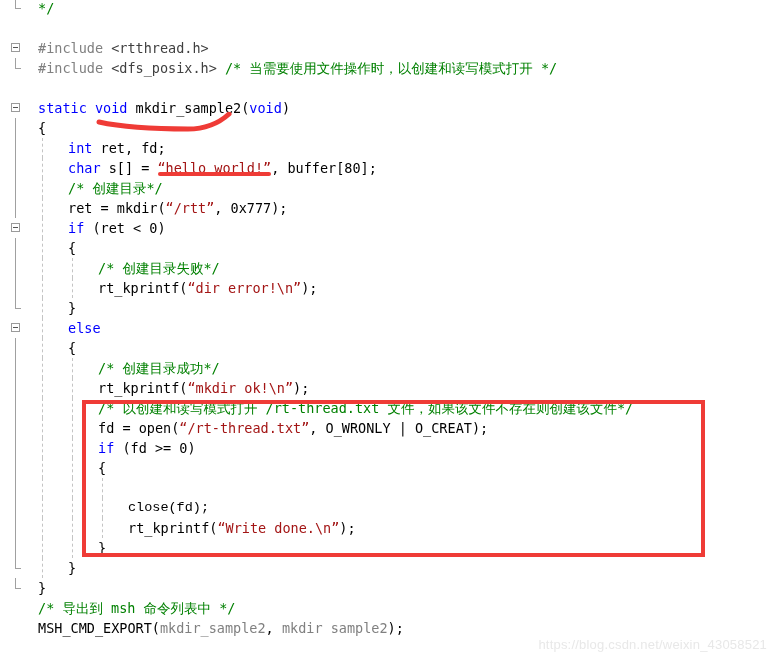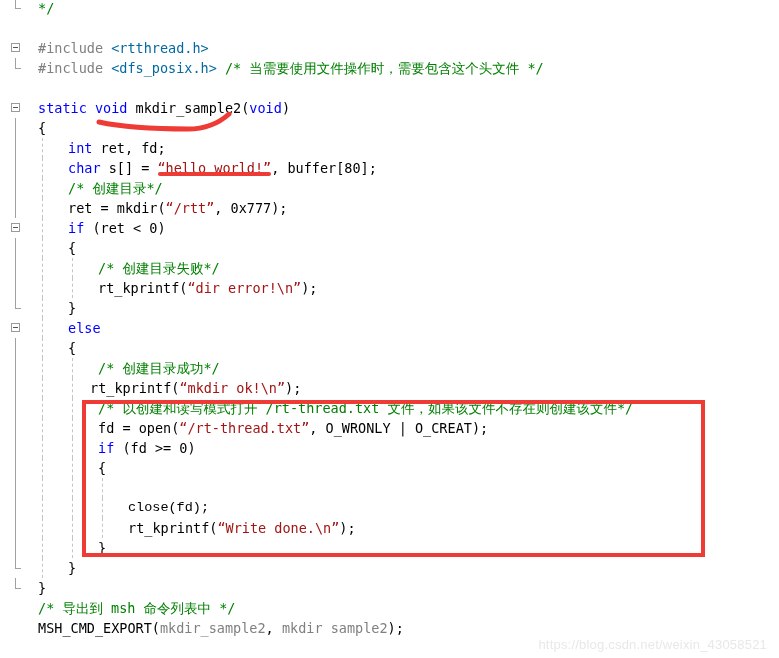--- a/index.html
+++ b/index.html
@@ -37,21 +37,21 @@
   .ltext{
     position:absolute;
     left:38px;top:0;
     height:20px;
     white-space:pre;
   }
   
   .kw{color:#0000ff;}
   .cmt{color:#008000;}
   .str{color:#a31515;}
-  .inc{color:#0369a1;}
+  .inc{color:#404040;}
   .pp{color:#808080;}
   .gray{color:#808080;}
   .pln{color:#000000;}
   
   .foldbox{
     position:absolute;
     width:9px;height:9px;
     border:1px solid #9a9a9a;
     background:#ffffff;
     left:11px;top:5px;
@@ -122,37 +122,37 @@
   }
 </style>
 </head>
 <body>
 
 <div id="editor">
   <div class="code-area" id="code-area">
       <div class="line" style="top: -2px; position: absolute; left: 0px; width: 779px;"><div class="gutter"><div class="foldend"></div></div><div class="ltext" style="left: 38px;"><span class="cmt">*/</span></div></div>
       <div class="line" style="top: 18px; position: absolute; left: 0px; width: 779px;"><div class="gutter"></div><div class="ltext" style="left: 38px;"></div></div>
       <div class="line" style="top: 38px; position: absolute; left: 0px; width: 779px;"><div class="gutter"><div class="foldbox"></div></div><div class="ltext" style="left: 38px;"><span class="pp">#include</span> <span class="inc">&lt;rtthread.h&gt;</span></div></div>
-      <div class="line" style="top: 58px; position: absolute; left: 0px; width: 779px;"><div class="gutter"><div class="foldend"></div></div><div class="ltext" style="left: 38px;"><span class="pp">#include</span> <span class="inc">&lt;dfs_posix.h&gt;</span> <span class="cmt">/* 当需要使用文件操作时，需要包含这个头文件 */</span></div></div>
+      <div class="line" style="top: 58px; position: absolute; left: 0px; width: 779px;"><div class="gutter"><div class="foldend"></div></div><div class="ltext" style="left: 38px;"><span class="pp">#include</span> <span class="inc">&lt;dfs_posix.h&gt;</span> <span class="cmt">/* 当需要使用文件操作时，以创建和读写模式打开 */</span></div></div>
       <div class="line" style="top: 78px; position: absolute; left: 0px; width: 779px;"><div class="gutter"></div><div class="ltext" style="left: 38px;"></div></div>
       <div class="line" style="top: 98px; position: absolute; left: 0px; width: 779px;"><div class="gutter"><div class="foldbox"></div></div><div class="ltext" style="left: 38px;"><span class="kw">static</span> <span class="kw">void</span> mkdir_sample2(<span class="kw">void</span>)</div></div>
       <div class="line" style="top: 118px; position: absolute; left: 0px; width: 779px;"><div class="gutter"><div class="foldline"></div></div><div class="ltext" style="left: 38px;">{</div></div>
       <div class="line" style="top: 138px; position: absolute; left: 0px; width: 779px;"><div class="gutter"><div class="foldline"></div></div><div class="guide" style="left: 42px;"></div><div class="ltext" style="left: 68px;"><span class="kw">int</span> ret, fd;</div></div>
       <div class="line" style="top: 158px; position: absolute; left: 0px; width: 779px;"><div class="gutter"><div class="foldline"></div></div><div class="guide" style="left: 42px;"></div><div class="ltext" style="left: 68px;"><span class="kw">char</span> s[] = <span class="str">“hello world!”</span>, buffer[80];</div></div>
       <div class="line" style="top: 178px; position: absolute; left: 0px; width: 779px;"><div class="gutter"><div class="foldline"></div></div><div class="guide" style="left: 42px;"></div><div class="ltext" style="left: 68px;"><span class="cmt">/* 创建目录*/</span></div></div>
       <div class="line" style="top: 198px; position: absolute; left: 0px; width: 779px;"><div class="gutter"><div class="foldline"></div></div><div class="guide" style="left: 42px;"></div><div class="ltext" style="left: 68px;">ret = mkdir(<span class="str">“/rtt”</span>, 0x777);</div></div>
       <div class="line" style="top: 218px; position: absolute; left: 0px; width: 779px;"><div class="gutter"><div class="foldbox"></div></div><div class="guide" style="left: 42px;"></div><div class="ltext" style="left: 68px;"><span class="kw">if</span> (ret &lt; 0)</div></div>
       <div class="line" style="top: 238px; position: absolute; left: 0px; width: 779px;"><div class="gutter"><div class="foldline"></div></div><div class="guide" style="left: 42px;"></div><div class="ltext" style="left: 68px;">{</div></div>
       <div class="line" style="top: 258px; position: absolute; left: 0px; width: 779px;"><div class="gutter"><div class="foldline"></div></div><div class="guide" style="left: 42px;"></div><div class="guide" style="left: 72px;"></div><div class="ltext" style="left: 98px;"><span class="cmt">/* 创建目录失败*/</span></div></div>
       <div class="line" style="top: 278px; position: absolute; left: 0px; width: 779px;"><div class="gutter"><div class="foldline"></div></div><div class="guide" style="left: 42px;"></div><div class="guide" style="left: 72px;"></div><div class="ltext" style="left: 98px;">rt_kprintf(<span class="str">“dir error!\n”</span>);</div></div>
       <div class="line" style="top: 298px; position: absolute; left: 0px; width: 779px;"><div class="gutter"><div class="foldend"></div></div><div class="guide" style="left: 42px;"></div><div class="ltext" style="left: 68px;">}</div></div>
       <div class="line" style="top: 318px; position: absolute; left: 0px; width: 779px;"><div class="gutter"><div class="foldbox"></div></div><div class="guide" style="left: 42px;"></div><div class="ltext" style="left: 68px;"><span class="kw">else</span></div></div>
       <div class="line" style="top: 338px; position: absolute; left: 0px; width: 779px;"><div class="gutter"><div class="foldline"></div></div><div class="guide" style="left: 42px;"></div><div class="ltext" style="left: 68px;">{</div></div>
       <div class="line" style="top: 358px; position: absolute; left: 0px; width: 779px;"><div class="gutter"><div class="foldline"></div></div><div class="guide" style="left: 42px;"></div><div class="guide" style="left: 72px;"></div><div class="ltext" style="left: 98px;"><span class="cmt">/* 创建目录成功*/</span></div></div>
-      <div class="line" style="top: 378px; position: absolute; left: 0px; width: 779px;"><div class="gutter"><div class="foldline"></div></div><div class="guide" style="left: 42px;"></div><div class="guide" style="left: 72px;"></div><div class="ltext" style="left: 90px;">rt_kprintf(<span class="str">“mkdir ok!\n”</span>);</div></div>
+      <div class="line" style="top: 378px; position: absolute; left: 0px; width: 779px;"><div class="gutter"><div class="foldline"></div></div><div class="guide" style="left: 42px;"></div><div class="guide" style="left: 72px;"></div><div class="ltext" style="left: 98px;">rt_kprintf(<span class="str">“mkdir ok!\n”</span>);</div></div>
       <div class="line" style="top: 398px; position: absolute; left: 0px; width: 762px;"><div class="gutter"><div class="foldline"></div></div><div class="guide" style="left: 42px;"></div><div class="guide" style="left: 72px;"></div><div class="ltext" style="left: 98px;"><span class="cmt">/* 以创建和读写模式打开 /rt-thread.txt 文件，如果该文件不存在则创建该文件*/</span></div></div>
       <div class="line" style="top: 418px; position: absolute; left: 0px; width: 779px;"><div class="gutter"><div class="foldline"></div></div><div class="guide" style="left: 42px;"></div><div class="guide" style="left: 72px;"></div><div class="ltext" style="left: 98px;">fd = open(<span class="str">“/rt-thread.txt”</span>, O_WRONLY | O_CREAT);</div></div>
       <div class="line" style="top: 438px; position: absolute; left: 0px; width: 779px;"><div class="gutter"><div class="foldline"></div></div><div class="guide" style="left: 42px;"></div><div class="guide" style="left: 72px;"></div><div class="ltext" style="left: 98px;"><span class="kw">if</span> (fd &gt;= 0)</div></div>
       <div class="line" style="top: 458px; position: absolute; left: 0px; width: 779px;"><div class="gutter"><div class="foldline"></div></div><div class="guide" style="left: 42px;"></div><div class="guide" style="left: 72px;"></div><div class="ltext" style="left: 98px;">{</div></div>
       <div class="line" style="top: 478px; position: absolute; left: 0px; width: 779px;"><div class="gutter"><div class="foldline"></div></div><div class="guide" style="left: 42px;"></div><div class="guide" style="left: 72px;"></div><div class="guide" style="left: 102px;"></div></div>
       <div class="line" style="top: 498px; position: absolute; left: 0px; width: 779px; font-family: Liberation Mono, monospace;"><div class="gutter"><div class="foldline"></div></div><div class="guide" style="left: 42px;"></div><div class="guide" style="left: 72px;"></div><div class="guide" style="left: 102px;"></div><div class="ltext" style="left: 128px;">close(fd);</div></div>
       <div class="line" style="top: 518px; position: absolute; left: 0px; width: 779px;"><div class="gutter"><div class="foldline"></div></div><div class="guide" style="left: 42px;"></div><div class="guide" style="left: 72px;"></div><div class="guide" style="left: 102px;"></div><div class="ltext" style="left: 128px;">rt_kprintf(<span class="str">“Write done.\n”</span>);</div></div>
       <div class="line" style="top: 538px; position: absolute; left: 0px; width: 779px;"><div class="gutter"><div class="foldline"></div></div><div class="guide" style="left: 42px;"></div><div class="guide" style="left: 72px;"></div><div class="ltext" style="left: 98px;">}</div></div>
       <div class="line" style="top: 558px; position: absolute; left: 0px; width: 779px;"><div class="gutter"><div class="foldend"></div></div><div class="guide" style="left: 42px;"></div><div class="ltext" style="left: 68px;">}</div></div>
       <div class="line" style="top: 578px; position: absolute; left: 0px; width: 779px;"><div class="gutter"><div class="foldend"></div></div><div class="ltext" style="left: 38px;">}</div></div>

